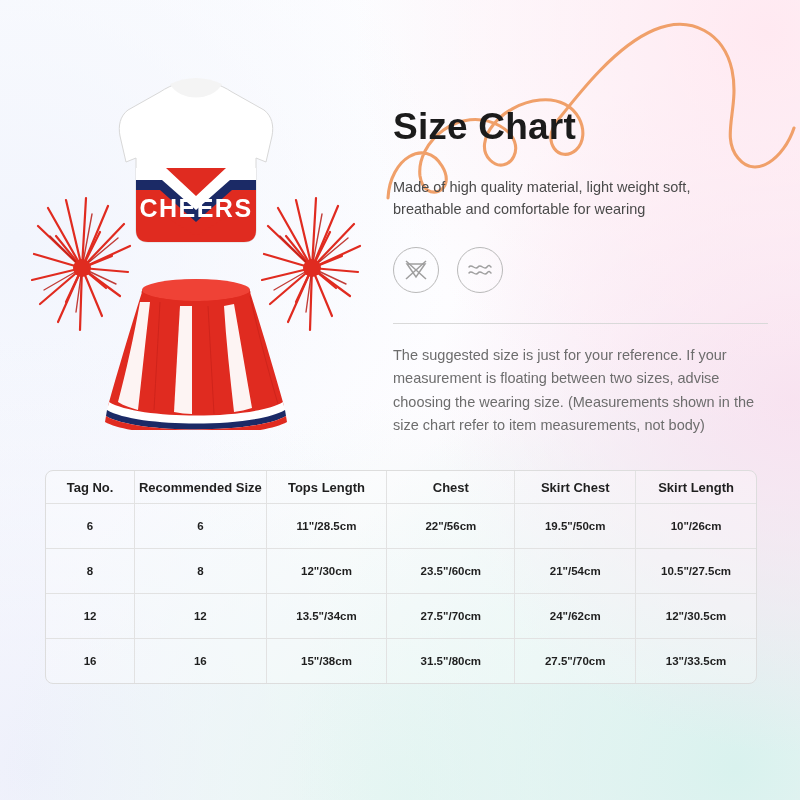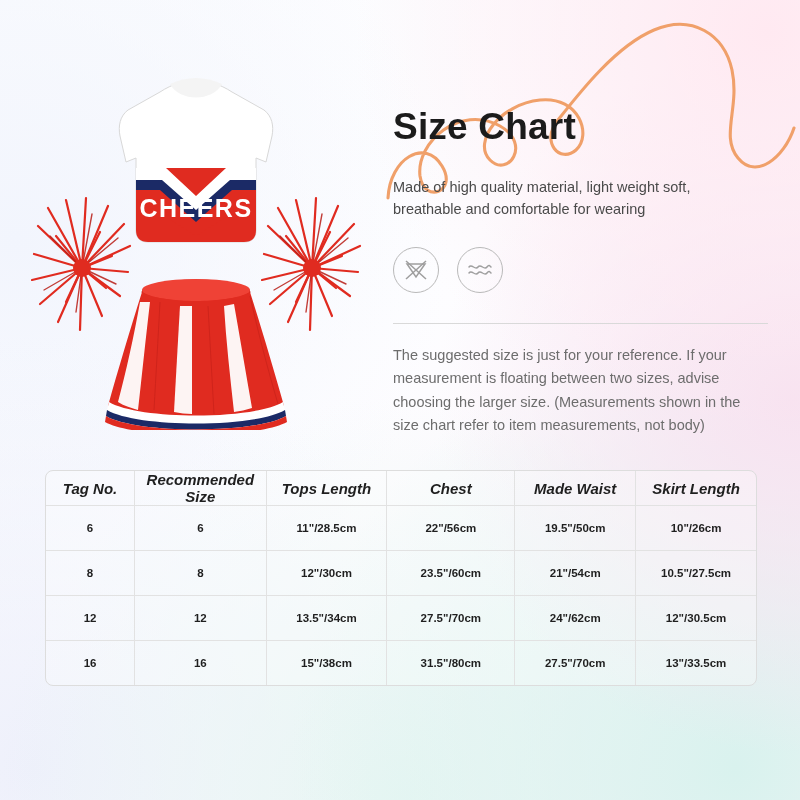--- a/index.html
+++ b/index.html
@@ -116,22 +116,21 @@
     color: #1f1f1f;
     border-right: 1px solid #e2e2e2;
     border-bottom: 1px solid #e2e2e2;
     font-weight: bold;
     padding: 0;
     height: 44px;
     vertical-align: middle;
   }
   table.size-table th {
     height: 32px;
-    font-size: 15px;
-    font-style: italic;
+    font-size: 13px;
   }
   table.size-table tr th:last-child,
   table.size-table tr td:last-child {
     border-right: none;
   }
   table.size-table tr:last-child td {
     border-bottom: none;
   }
   .col-0 { width: 12.5%; }
   .col-1 { width: 18.5%; }
@@ -286,32 +285,32 @@
       </div>
       <div class="care-circle">
         <svg width="26" height="16" viewBox="0 0 26 16">
           <path d="M2 5 C 5 1, 8 9, 11 5 C 14 1, 17 9, 20 5 C 22 2.4, 23 4, 24 5" fill="none" stroke="#9e9e9e" stroke-width="1.5" stroke-linecap="round"></path>
           <path d="M2 11 C 5 7, 8 15, 11 11 C 14 7, 17 15, 20 11 C 22 8.4, 23 10, 24 11" fill="none" stroke="#9e9e9e" stroke-width="1.5" stroke-linecap="round"></path>
         </svg>
       </div>
     </div>
 
     <hr class="hr-line">
-    <p class="note">The suggested size is just for your reference. If your measurement is floating between two sizes, advise choosing the larger size. (Measurements shown in the size chart refer to item measurements, not body)</p>
+    <p class="note">The suggested size is just for your reference. If your measurement is floating between two sizes, advise choosing the wearing size. (Measurements shown in the size chart refer to item measurements, not body)</p>
   </div>
 
   <div class="table-wrap">
     <table class="size-table">
       <thead>
         <tr>
           <th class="col-0">Tag No.</th>
           <th class="col-1">Recommended Size</th>
           <th class="col-2">Tops Length</th>
           <th class="col-3">Chest</th>
-          <th class="col-4">Made Waist</th>
+          <th class="col-4">Skirt Chest</th>
           <th class="col-5">Skirt Length</th>
         </tr>
       </thead>
       <tbody>
         <tr>
           <td>6</td>
           <td>6</td>
           <td>11"/28.5cm</td>
           <td>22"/56cm</td>
           <td>19.5"/50cm</td>

